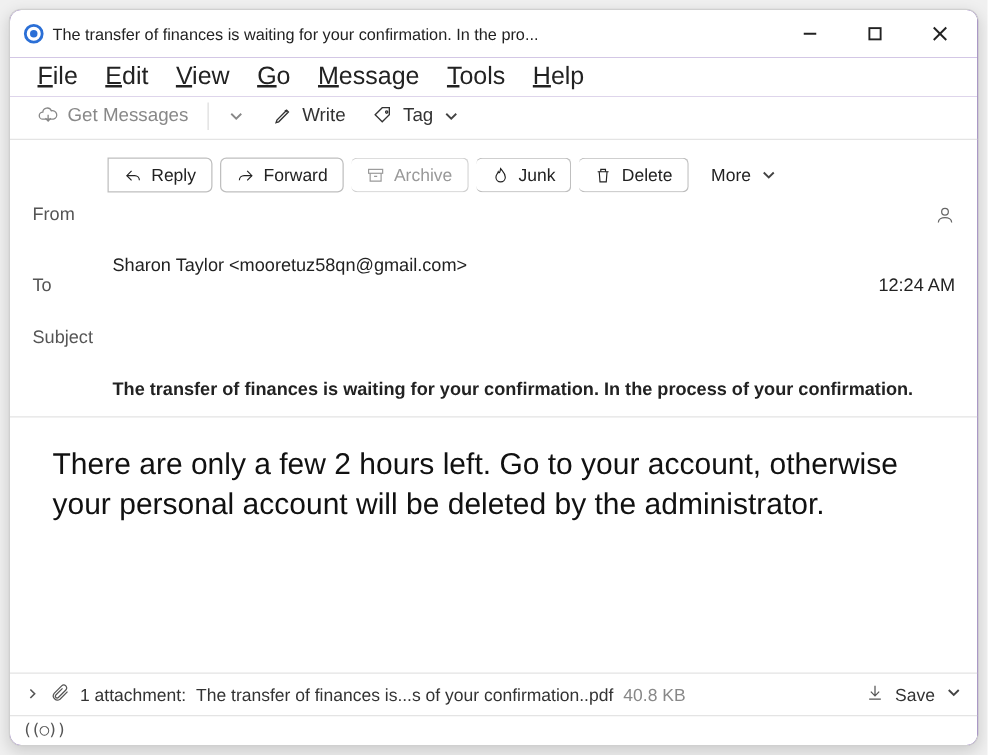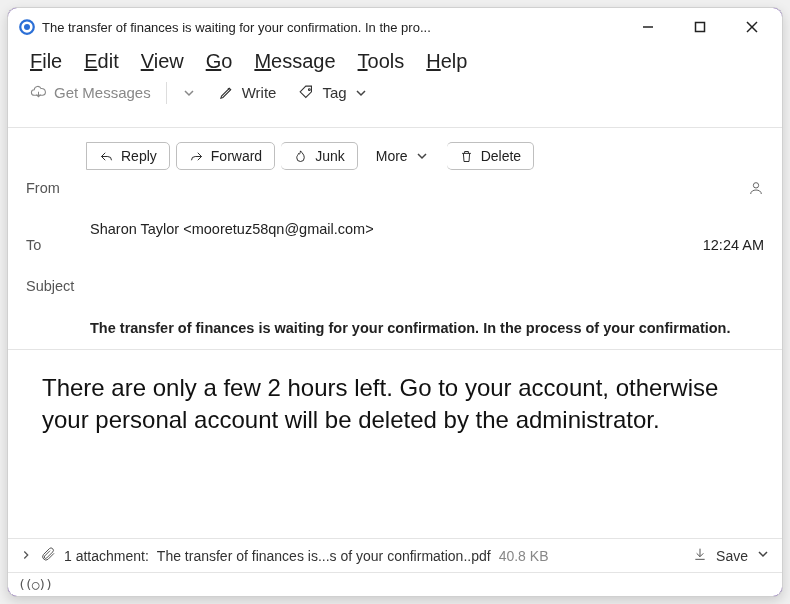--- a/index.html
+++ b/index.html
@@ -58,21 +58,21 @@
     background: #fff;
   }
   .menubar-item {
     padding: 2px 10px;
     border-radius: 3px;
   }
   .menubar-item span.ul { text-decoration: underline; }
   .maintoolbar {
     display: flex;
     align-items: center;
-    padding: 3px 10px 22px 12px;
+    padding: 3px 10px 6px 12px;
     gap: 2px;
     border-bottom: 1px solid #e4e4e4;
     background: #fff;
   }
   .mt-btn {
     display: flex; align-items: center;
     gap: 7px;
     padding: 4px 10px;
     color: #888;
     font-size: 15px;
@@ -282,43 +282,53 @@
       </div>
       <div class="pill only">
         <span class="pill-icon">
           <svg viewBox="0 0 24 24">
               <path d="M14 6l6 6-6 6"></path>
               <path d="M20 12H10a6 6 0 00-6 6"></path>
             </svg>
         </span>
         <span>Forward</span>
       </div>
+      <div class="pill only dis">
+        <span class="pill-icon">
+          <svg viewBox="0 0 24 24">
+              <rect x="3" y="4" width="18" height="5"></rect>
+              <path d="M5 9v10h14V9"></path>
+              <path d="M10 13h4"></path>
+            </svg>
+        </span>
+        <span>Archive</span>
+      </div>
       <div class="pill only">
         <span class="pill-icon">
           <svg viewBox="0 0 24 24">
               <path d="M12 3c3 4 6 6 6 11a6 6 0 11-12 0c0-3 2-4 3-7 1 2 2 2 3-4z"></path>
             </svg>
         </span>
         <span>Junk</span>
-      </div>
-      <div class="pill only" style="border:none;">
-        <span>More</span>
-        <svg class="chev av" viewBox="0 0 14 14">
-            <polyline points="3,5 7,9 11,5"></polyline>
-          </svg>
       </div>
       <div class="pill only">
         <span class="pill-icon">
           <svg viewBox="0 0 24 24">
               <path d="M5 7h14"></path>
               <path d="M9 7V4h6v3"></path>
               <path d="M7 7l1 13h8l1-13"></path>
             </svg>
         </span>
         <span>Delete</span>
+      </div>
+      <div class="pill only" style="border:none;">
+        <span>More</span>
+        <svg class="chev av" viewBox="0 0 14 14">
+            <polyline points="3,5 7,9 11,5"></polyline>
+          </svg>
       </div>
     </div>
 
     <div class="msg-headers">
       <div class="hdr-row">
         <span class="hdr-label">From</span>
         <span class="hdr-value">Sharon Taylor &lt;mooretuz58qn@gmail.com&gt;</span>
         <span style="color:#666;">
           <svg width="16" height="16" viewBox="0 0 24 24">
               <circle cx="12" cy="8" r="4"></circle>

